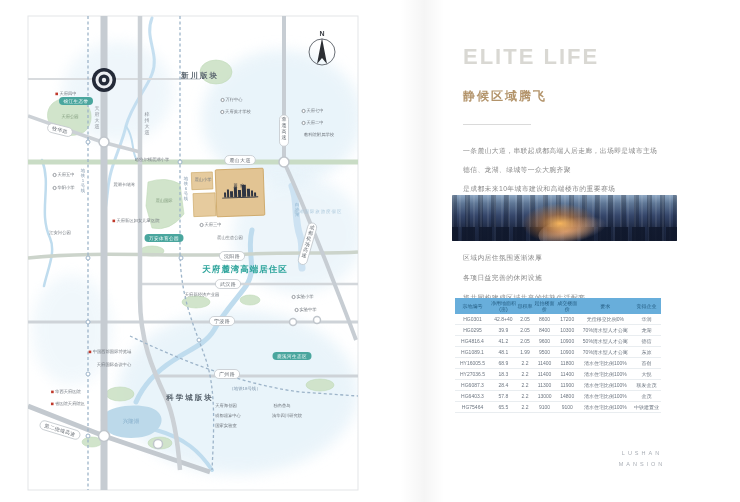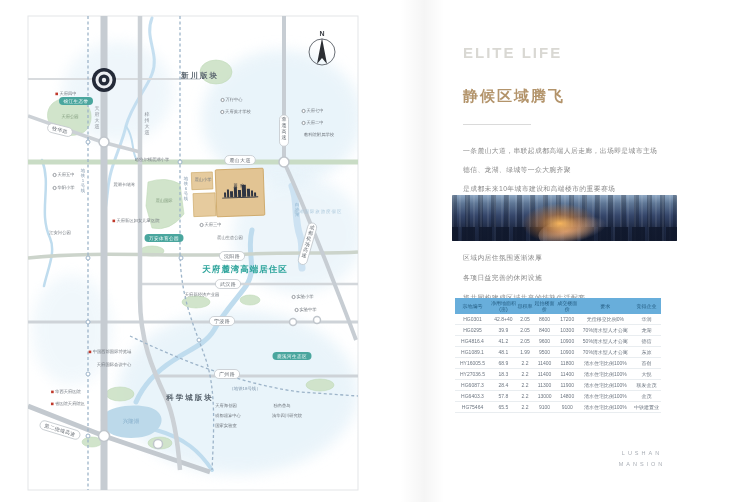--- a/index.html
+++ b/index.html
@@ -2,23 +2,23 @@
 <html><head>
 <meta charset="utf-8">
 <style>
   html,body{margin:0;padding:0;background:#fff;}
   body{font-family:"Liberation Sans","DejaVu Sans",sans-serif;}
   #canvas{position:relative;width:740px;height:502px;background:#fff;overflow:hidden;}
   #map-svg{position:absolute;left:0;top:0;}
   .page-fold{position:absolute;left:400px;top:0;width:44px;height:502px;
     background:linear-gradient(90deg,rgba(0,0,0,0) 0%,rgba(0,0,0,0.04) 55%,rgba(0,0,0,0) 100%);}
   .right{position:absolute;left:452px;top:0;width:240px;height:502px;}
-  .elite{position:absolute;left:11px;top:44px;font-size:15px;font-weight:bold;
+  .elite{position:absolute;left:11px;top:44px;font-size:22px;font-weight:bold;
     letter-spacing:2px;color:#d9d8d3;}
-  .h-gold{position:absolute;left:11px;top:88px;font-size:15px;font-weight:bold;
+  .h-gold{position:absolute;left:11px;top:88px;font-size:12px;font-weight:bold;
     color:#b3946b;letter-spacing:2px;line-height:16px;}
   .divider{position:absolute;left:11px;top:124px;width:68px;border-top:1px solid #dadada;}
   .intro{position:absolute;left:11px;top:146px;width:220px;}
   .intro p{margin:0 0 9px 0;font-size:6.8px;color:#8a8a8a;letter-spacing:.4px;}
   .photo{position:absolute;left:0;top:195px;width:225px;height:46px;overflow:hidden;border-radius:1px;
     background:linear-gradient(180deg,#8fa8c4 0%,#5f7796 18%,#35466a 45%,#1d2842 75%,#141c30 100%);}
   .photo .streaks{position:absolute;inset:0;
     background:repeating-linear-gradient(90deg,rgba(255,255,255,.08) 0 2px,rgba(255,255,255,0) 2px 7px),
                repeating-linear-gradient(90deg,rgba(8,14,28,.28) 0 5px,rgba(8,14,28,0) 5px 13px);}
   .photo .flare{position:absolute;inset:0;

